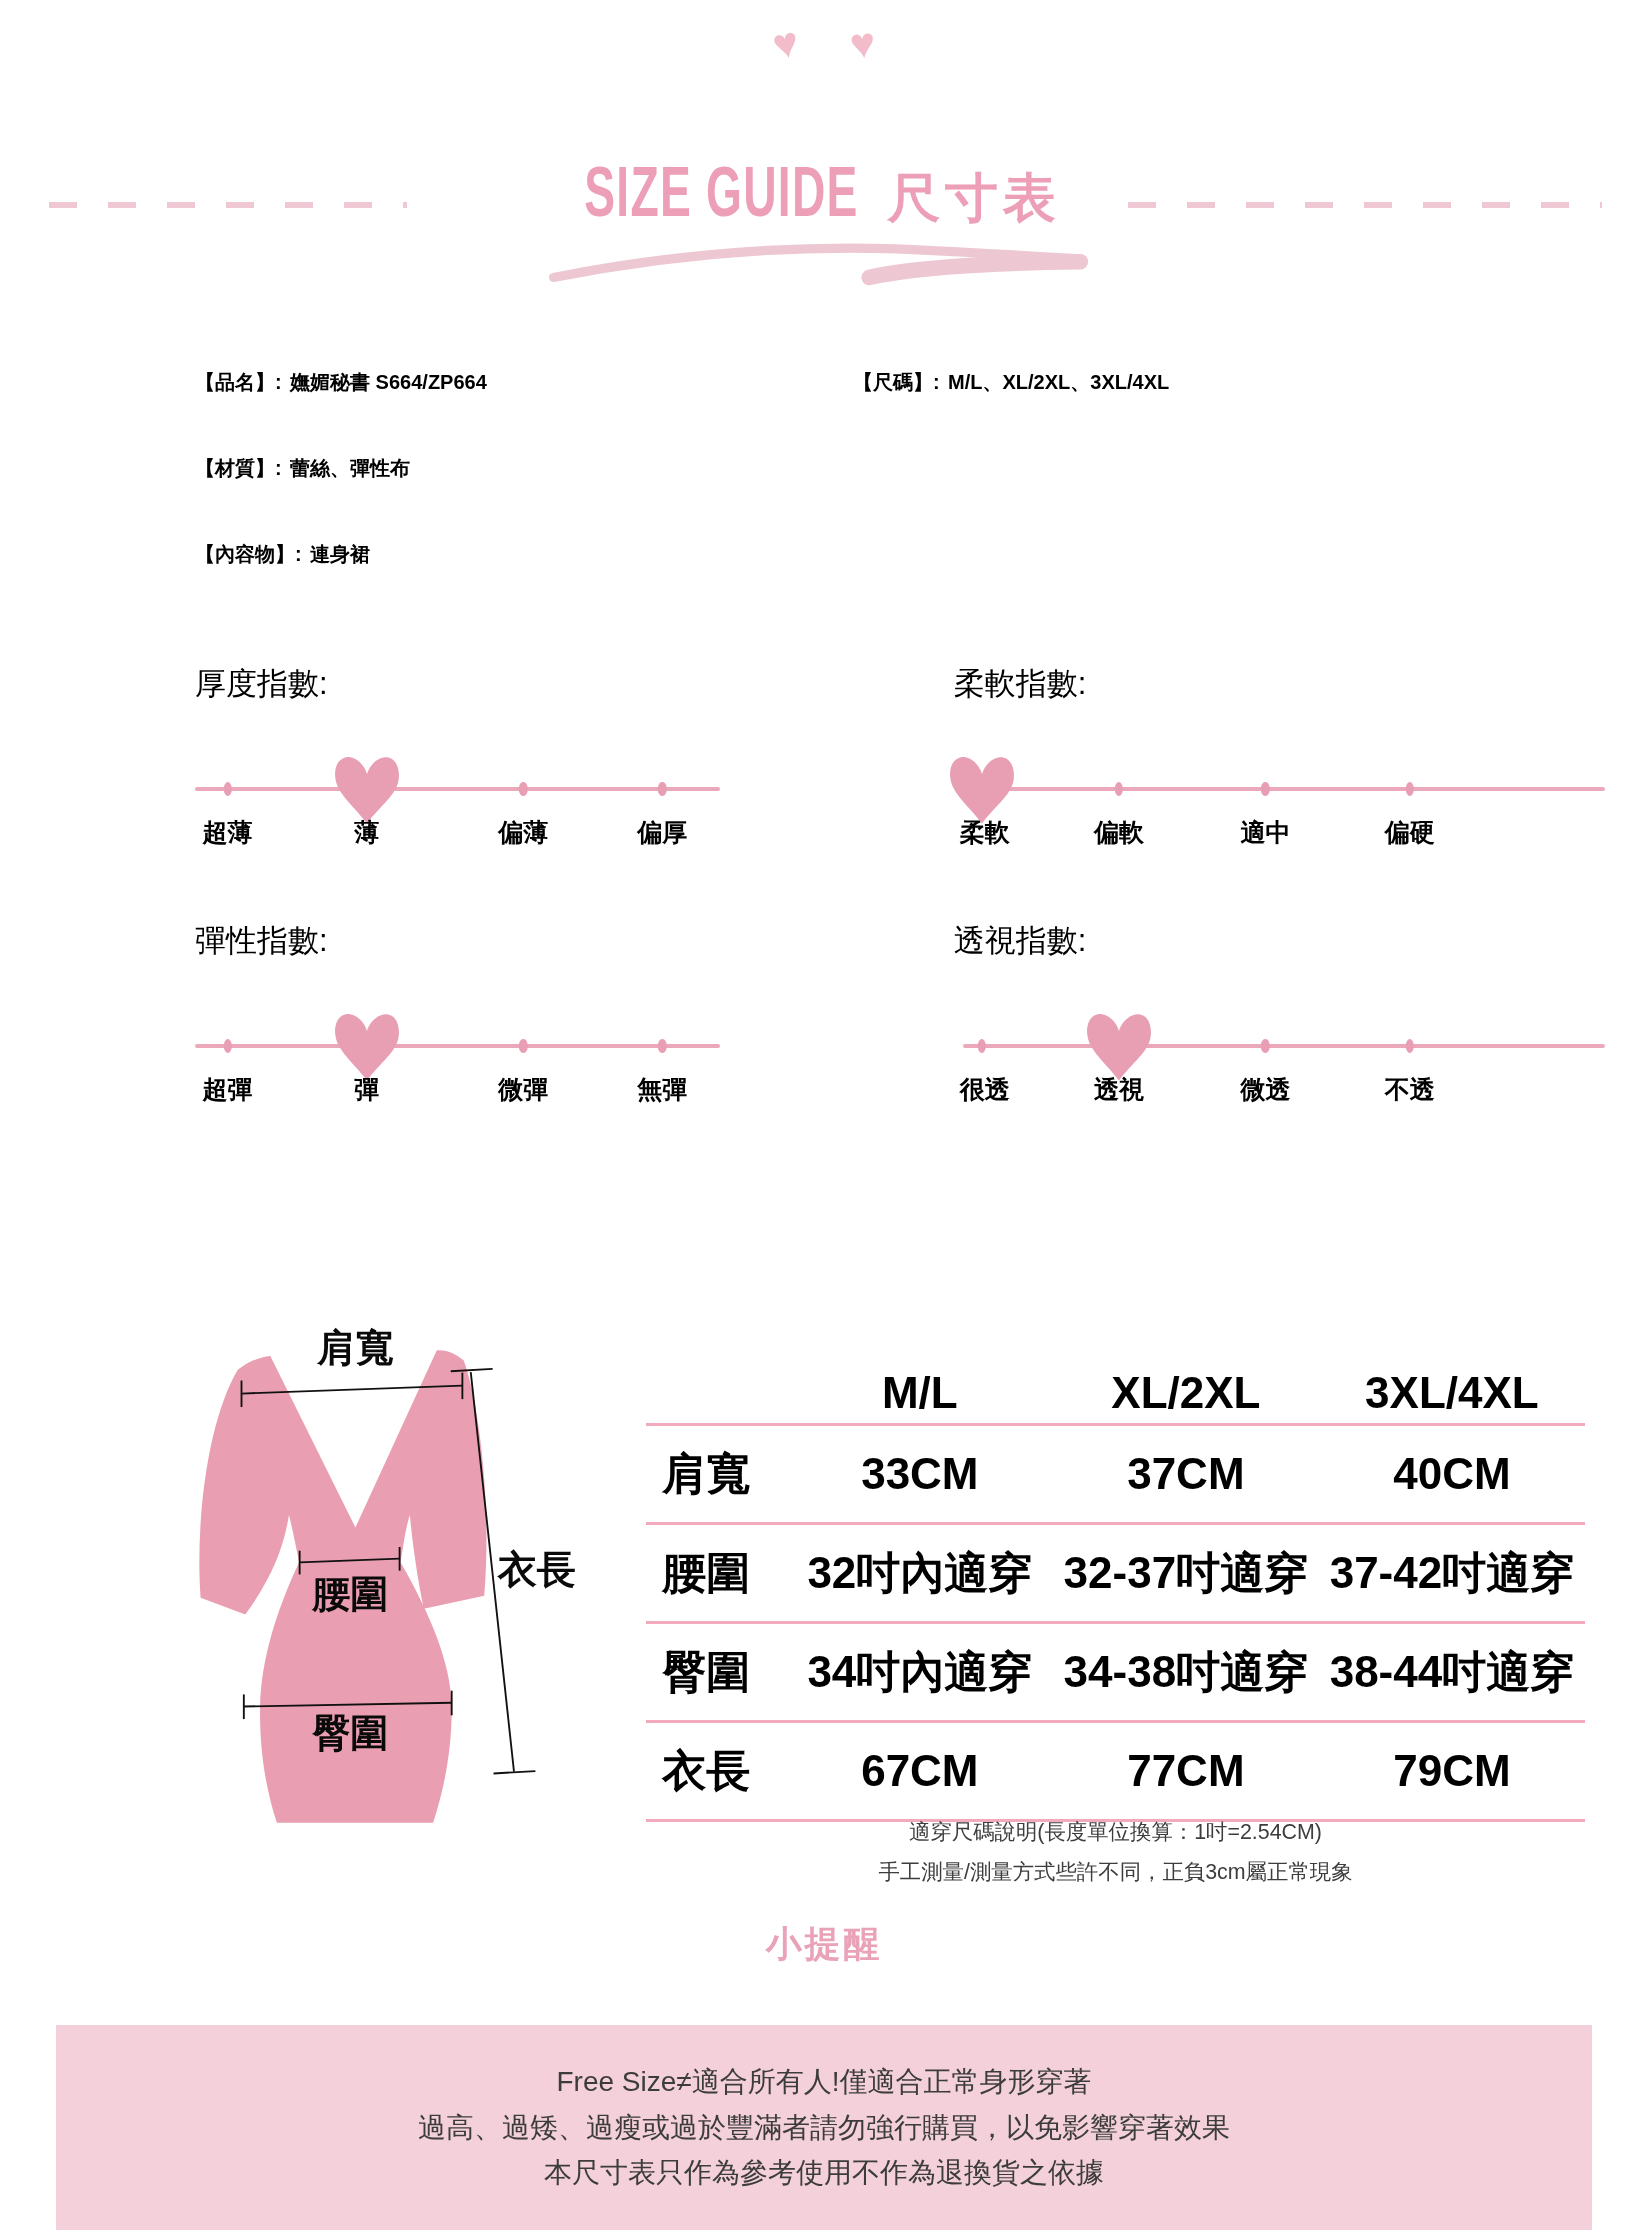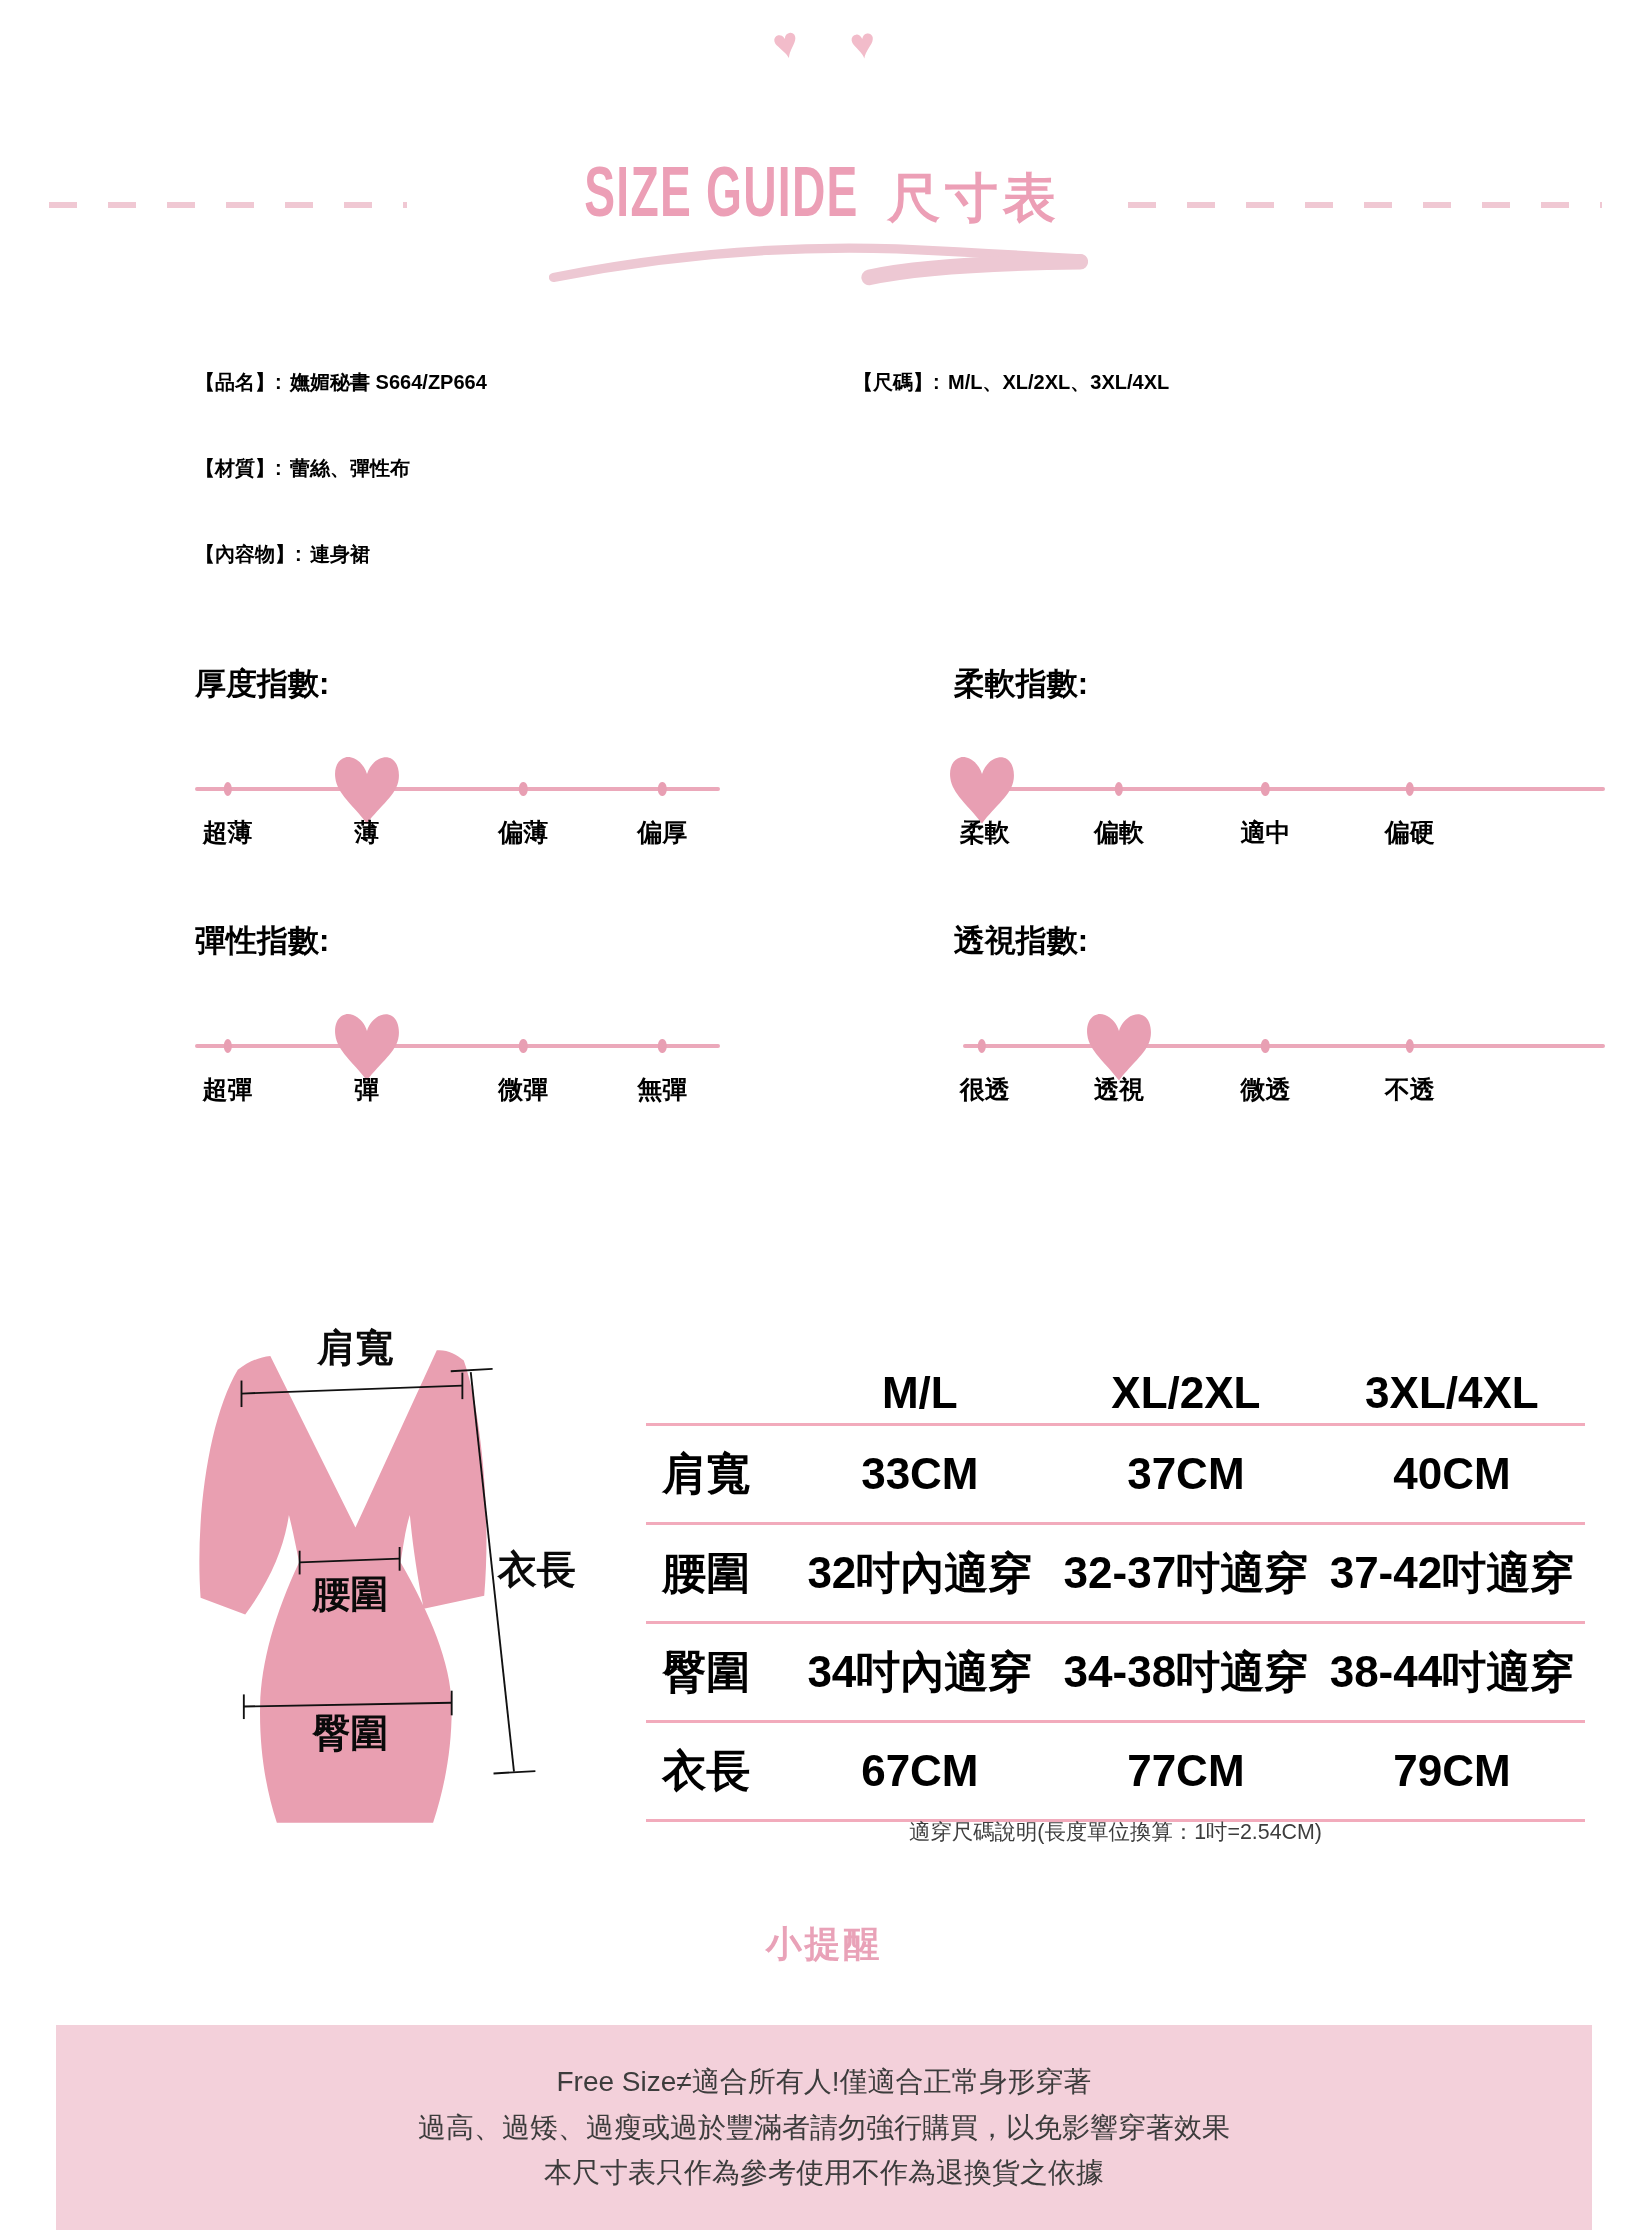--- a/index.html
+++ b/index.html
@@ -27,21 +27,21 @@
 
   
   .info-col{position:absolute;white-space:nowrap;}
   .info-left{left:195px;top:366px;}
   .info-right{left:853px;top:366px;}
   .info-row{font-size:20px;font-weight:bold;height:86px;line-height:33px;}
   .info-row .val{margin-left:8.4px;}
 
   
   .scale{position:absolute;}
-  .scale-title{position:absolute;left:0;top:0;font-size:31px;font-weight:bold;white-space:nowrap;}
+  .scale-title{position:absolute;left:0;top:0;font-size:31px;font-weight:normal;white-space:nowrap;}
   .scale-track{position:absolute;top:124px;height:3.7px;background:#eba8ba;border-radius:1.9px;}
   .dot{position:absolute;top:50%;transform:translate(-50%,-50%);width:8.4px;height:14px;
        border-radius:50%;background:#e89fb3;}
   .heart-marker{position:absolute;top:50%;transform:translate(-50%,-48%);width:66px;height:73px;}
   .slabel{position:absolute;top:153px;transform:translateX(-50%);font-size:25px;
           font-weight:bold;white-space:nowrap;}
   .s-left{width:525px;}
   .s-right{width:642px;}
 
   
@@ -250,20 +250,21 @@
     <div class="trow">
       <div class="tcell tlabel">衣長</div>
       <div class="tcell">67CM</div>
       <div class="tcell">77CM</div>
       <div class="tcell">79CM</div>
     </div>
   </div>
 
   <div class="notes">
     <div>適穿尺碼說明(長度單位換算：1吋=2.54CM)</div>
+    <div>手工測量/測量方式些許不同，正負3cm屬正常現象</div>
   </div>
 
   <div class="reminder-title">小提醒</div>
   <div class="reminder-box">
     <div>Free Size≠適合所有人!僅適合正常身形穿著</div>
     <div>過高、過矮、過瘦或過於豐滿者請勿強行購買，以免影響穿著效果</div>
     <div>本尺寸表只作為參考使用不作為退換貨之依據</div>
   </div>
 
 </div>

